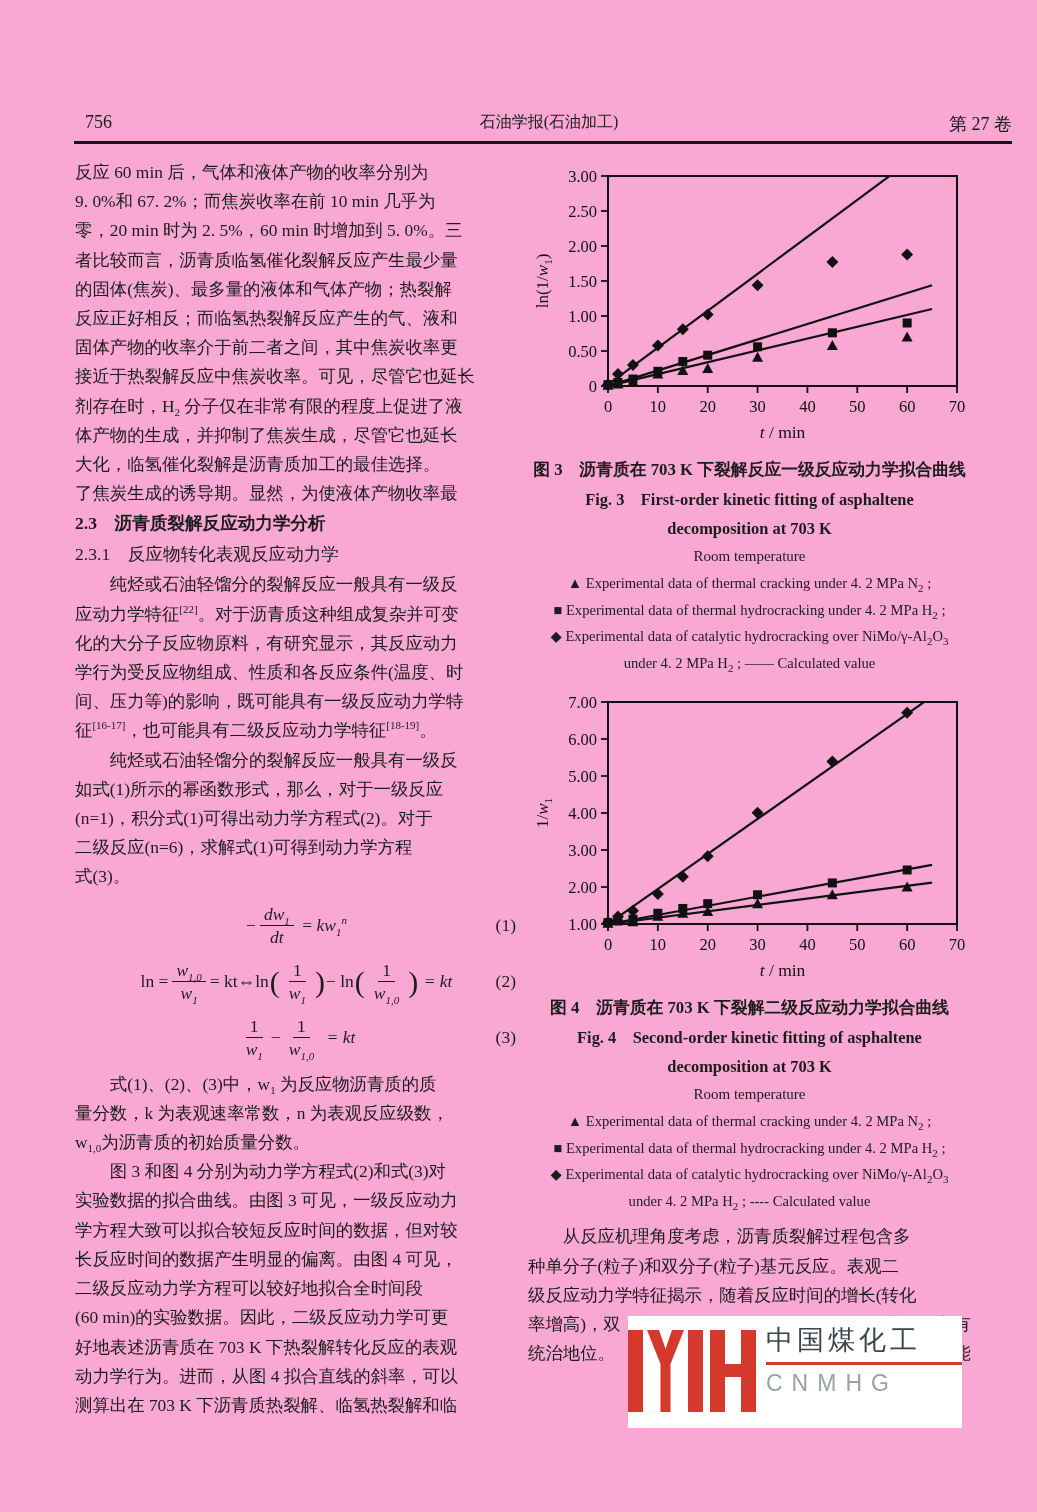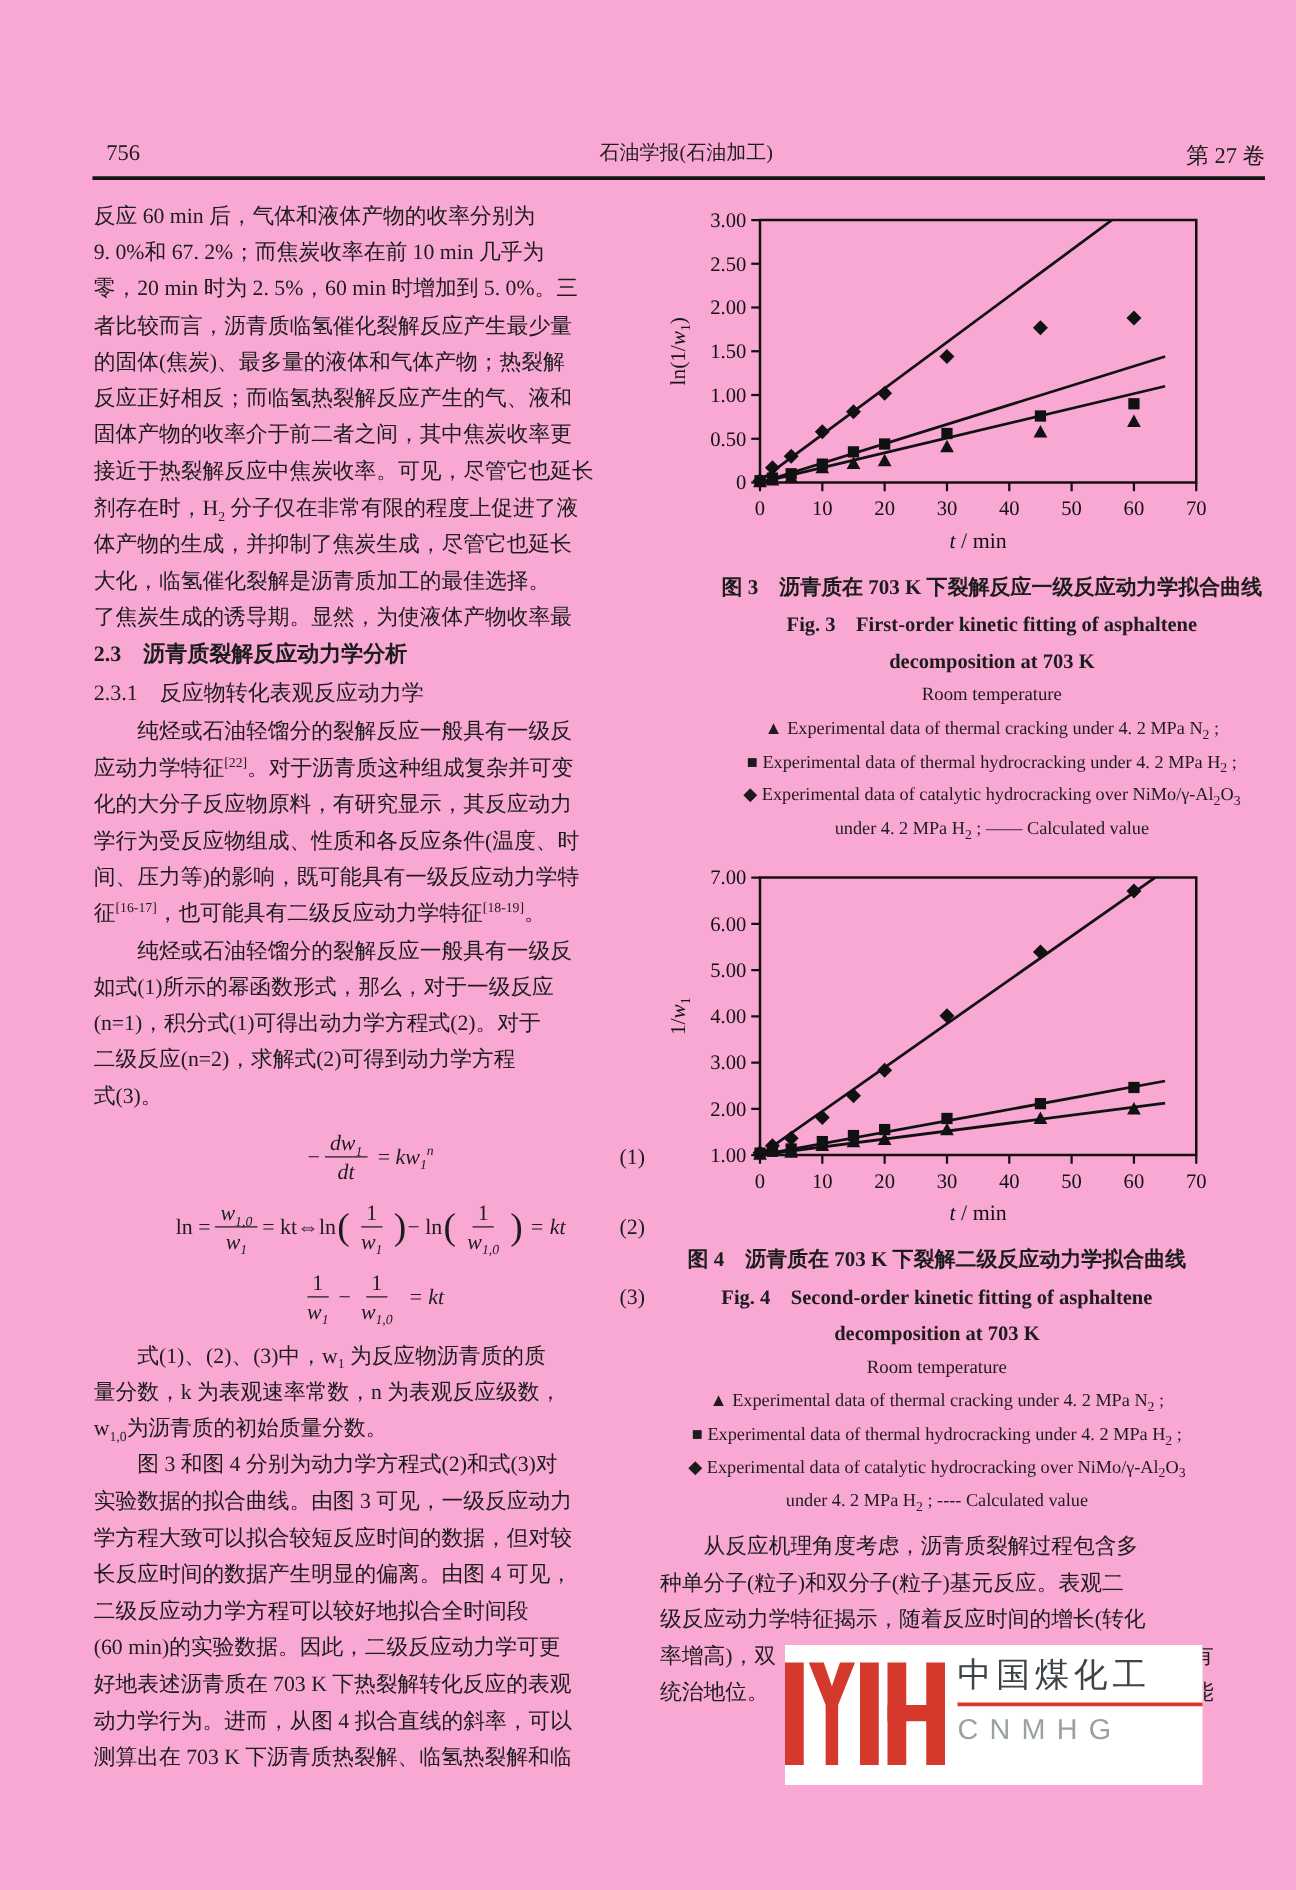--- a/index.html
+++ b/index.html
@@ -75,21 +75,21 @@
         <div class="ln">应动力学特征<sup>[22]</sup>。对于沥青质这种组成复杂并可变</div>
         <div class="ln">化的大分子反应物原料，有研究显示，其反应动力</div>
         <div class="ln">学行为受反应物组成、性质和各反应条件(温度、时</div>
         <div class="ln">间、压力等)的影响，既可能具有一级反应动力学特</div>
         <div class="ln">征<sup>[16-17]</sup>，也可能具有二级反应动力学特征<sup>[18-19]</sup>。</div>
       </div>
     <div>
         <div class="ln">　　纯烃或石油轻馏分的裂解反应一般具有一级反</div>
         <div class="ln">如式(1)所示的幂函数形式，那么，对于一级反应</div>
         <div class="ln">(n=1)，积分式(1)可得出动力学方程式(2)。对于</div>
-        <div class="ln">二级反应(n=2)，求解式(2)可得到动力学方程</div>
+        <div class="ln">二级反应(n=6)，求解式(1)可得到动力学方程</div>
         <div class="ln">式(3)。</div>
       </div>
 
     <div class="eq-block">
       <div class="eq-row">
         <span class="rm">−</span>
         <span class="frac">
             <span class="num"><i>dw</i><sub>1</sub></span>
             <span class="den"><i>dt</i></span>
           </span>
@@ -229,21 +229,21 @@
             <path d="M154.78571428571428 159.3L160.78571428571428 165.3L154.78571428571428 171.3L148.78571428571428 165.3Z"></path>
             <path d="M179.71428571428572 144.6L185.71428571428572 150.6L179.71428571428572 156.6L173.71428571428572 150.6Z"></path>
             <path d="M229.57142857142856 115.2L235.57142857142856 121.2L229.57142857142856 127.2L223.57142857142856 121.2Z"></path>
             <path d="M304.3571428571429 92.10000000000001L310.3571428571429 98.10000000000001L304.3571428571429 104.10000000000001L298.3571428571429 98.10000000000001Z"></path>
             <path d="M379.1428571428571 84.4L385.1428571428571 90.4L379.1428571428571 96.4L373.1428571428571 90.4Z"></path>
           </g>
           <text x="254.5" y="274" font-size="17.5" text-anchor="middle"><tspan font-style="italic">t</tspan><tspan> / min</tspan></text>
           <text transform="rotate(-90)" x="-117" y="20" font-size="17" text-anchor="middle"><tspan>ln(1/</tspan><tspan font-style="italic">w</tspan><tspan font-size="11" dy="4">1</tspan><tspan dy="-4">)</tspan></text>
         </svg></div>
 
-    <div class="fig-cap" style="margin-top:2px;margin-left:44px;">
+    <div class="fig-cap" style="margin-top:2px;">
       <div class="cap-zh">图 3　沥青质在 703 K 下裂解反应一级反应动力学拟合曲线</div>
       <div class="cap-en">Fig. 3　First-order kinetic fitting of asphaltene</div>
       <div class="cap-en">decomposition at 703 K</div>
       <div class="cap-room">Room temperature</div>
       <div class="cap-leg">▲ Experimental data of thermal cracking under 4. 2 MPa N<sub>2</sub> ;</div>
       <div class="cap-leg">■ Experimental data of thermal hydrocracking under 4. 2 MPa H<sub>2</sub> ;</div>
       <div class="cap-leg">◆ Experimental data of catalytic hydrocracking over NiMo/γ-Al<sub>2</sub>O<sub>3</sub></div>
       <div class="cap-leg">under 4. 2 MPa H<sub>2</sub> ; —— Calculated value</div>
     </div>
 

